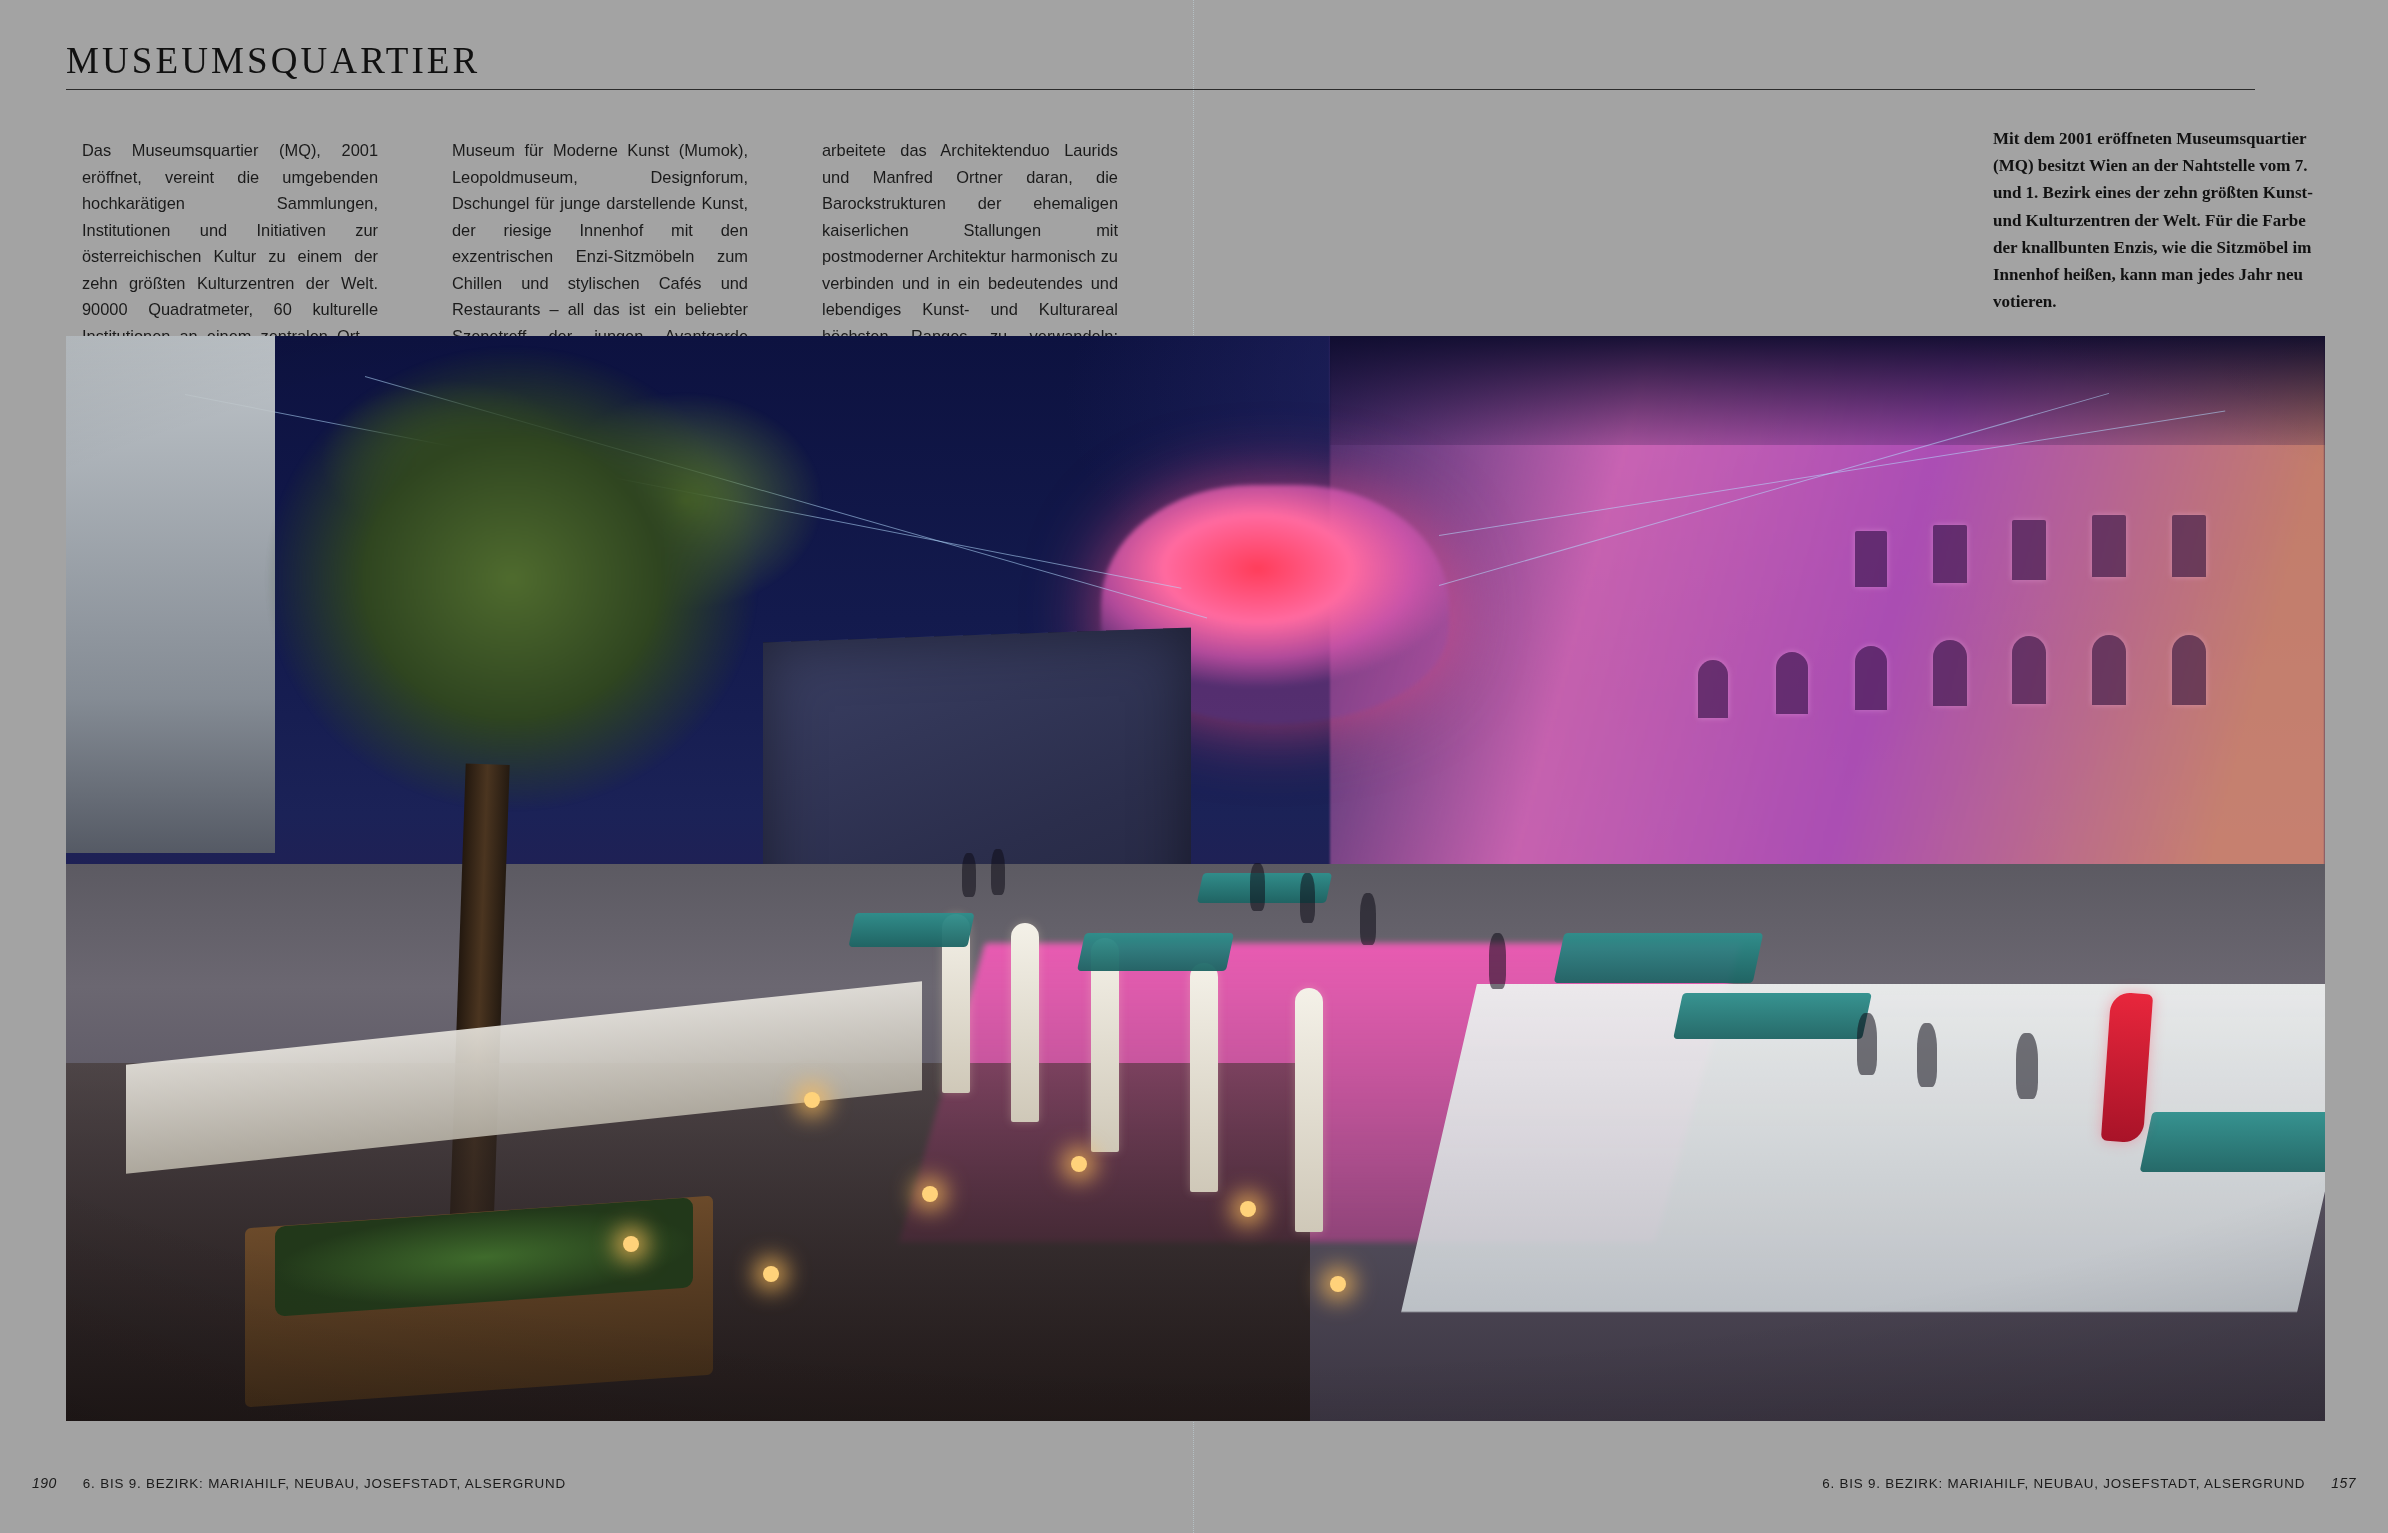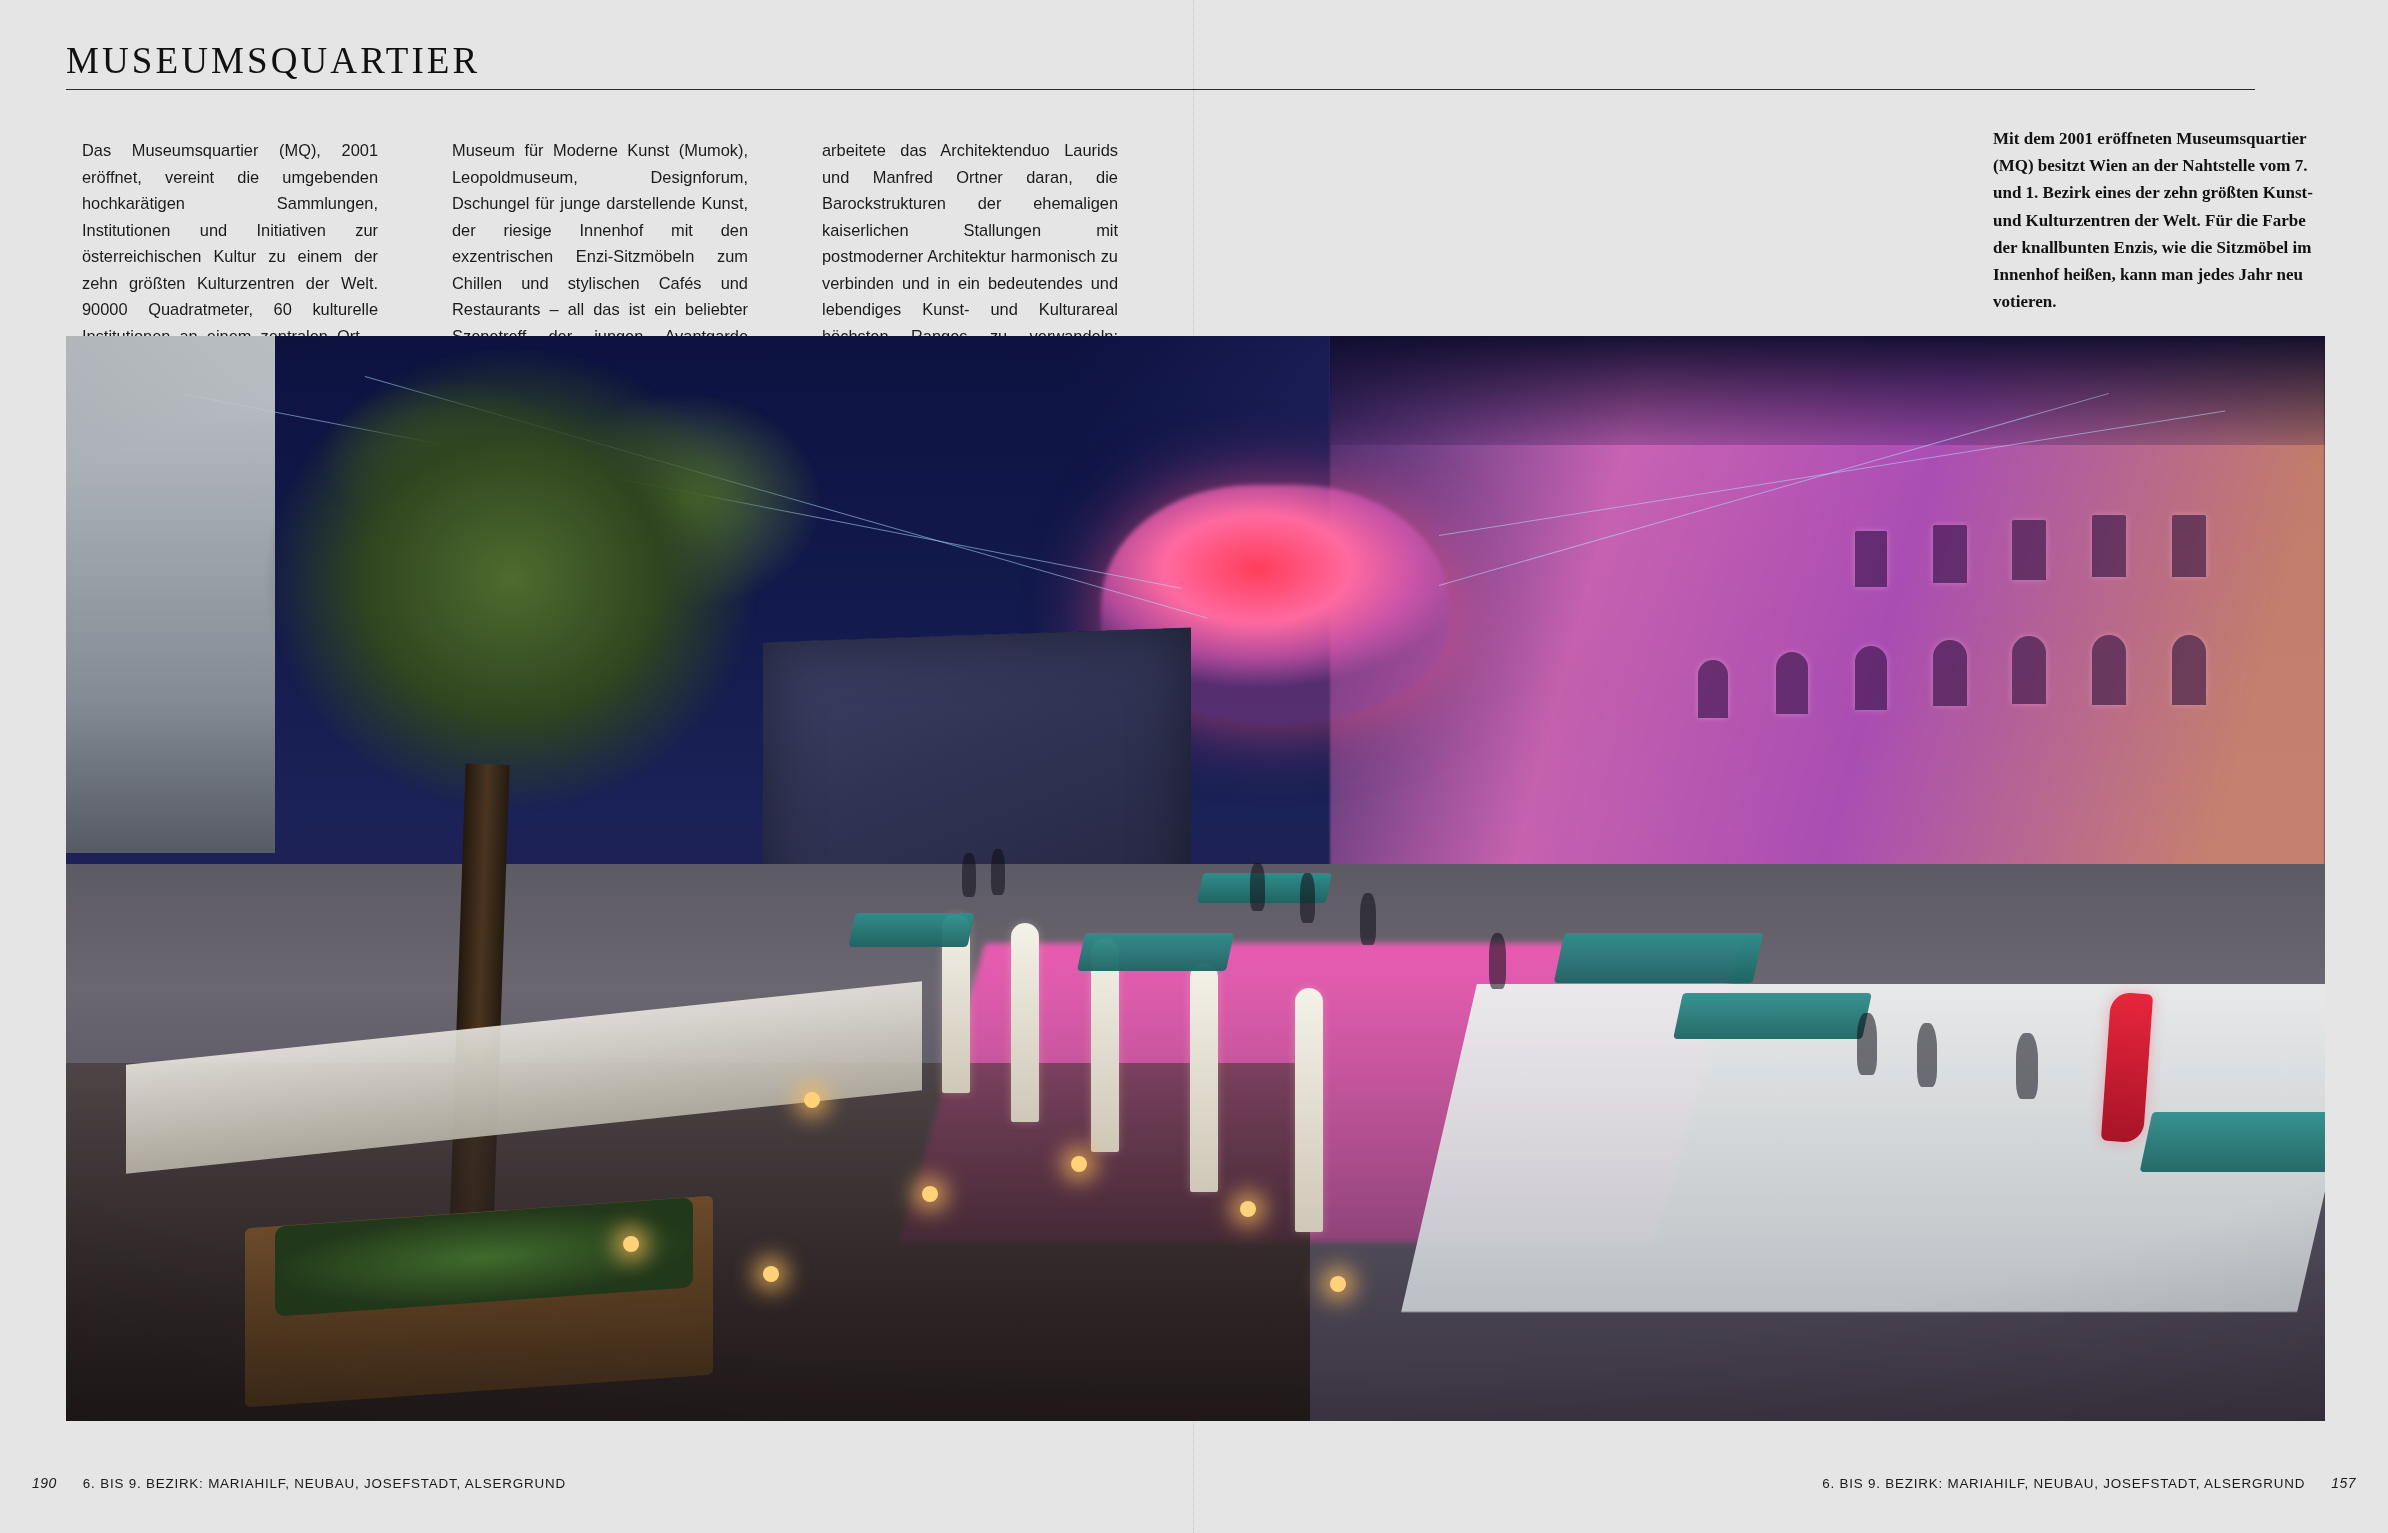--- a/index.html
+++ b/index.html
@@ -13,21 +13,21 @@
     font-family: "Liberation Sans", sans-serif;
     color: #1a1a1a;
     overflow: hidden;
     position: relative;
   }
 
   
   .spread {
     position: absolute;
     inset: 0;
-    background: #e5e5e5;
+    background: #a3a3a3;
   }
 
   .gutter {
     position: absolute;
     left: 1193px;
     top: 0;
     bottom: 0;
     width: 1px;
     border-left: 1px dotted #b9c4c9;
     opacity: .85;

